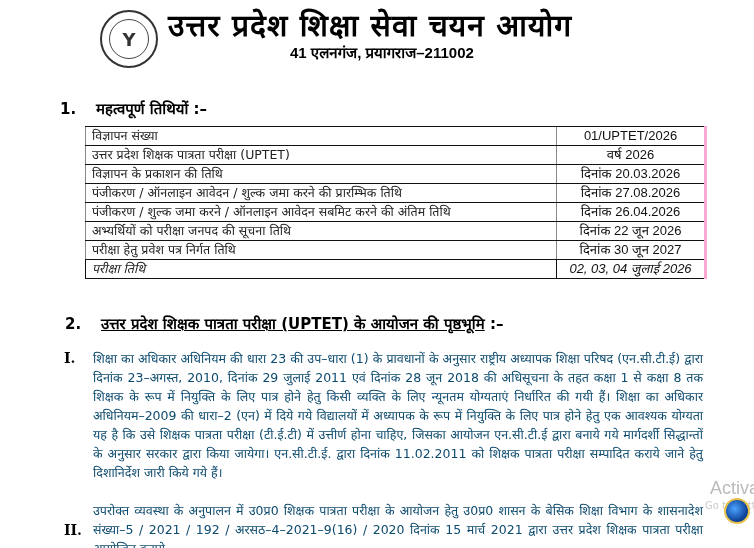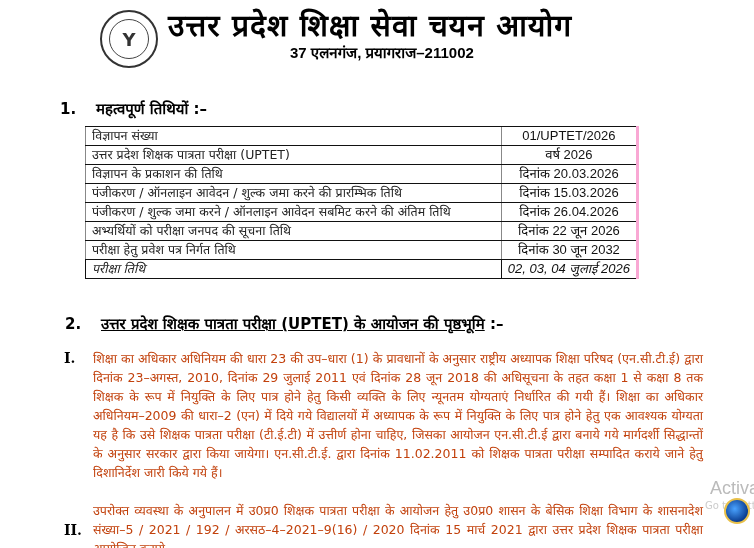--- a/index.html
+++ b/index.html
@@ -31,36 +31,36 @@
       font-family: "Liberation Sans", sans-serif;
     }
     .sec-heading {
       position: absolute; font-weight: bold; font-size: 15px; color: #000; white-space: nowrap;
     }
     .sec-num { display: inline-block; width: 36px; }
     .sec1 { left: 60px; top: 98px; }
     .sec2 { left: 65px; top: 313px; }
     .sec2 .sec-text { text-decoration: underline; }
     .dates-table {
-      position: absolute; left: 85px; top: 126px; width: 554px;
+      position: absolute; left: 85px; top: 126px; width: 622px;
       border-collapse: collapse; font-size: 12.5px;
     }
     .dates-table td {
       border-top: 1px solid #111; border-bottom: 1px solid #111;
       height: 18px; padding: 0 6px; line-height: 18px; white-space: nowrap;
     }
     .dates-table td.lbl { border-left: 1px solid #888; width: 458px; color: #222; }
     .dates-table td.val {
       border-left: 1px solid #888; border-right: 3px solid #f9a8d4;
       text-align: center; font-family: "Liberation Sans", sans-serif; font-size: 13px;
     }
     .dates-table tr:last-child td { border-left-color: #111; font-style: italic; }
     .para {
       position: absolute; left: 93px; width: 610px;
-      font-size: 12.5px; line-height: 19px; text-align: justify; color: #c2410c;
+      font-size: 12.5px; line-height: 19px; text-align: justify; color: #0c4a6e;
     }
     .para-marker {
       position: absolute; left: 64px; font-weight: bold; font-size: 14px;
       font-family: "DejaVu Serif", serif; color: #000;
     }
     .watermark {
       position: absolute; left: 710px; top: 478px; font-size: 18px; color: #bbb;
       white-space: nowrap; font-family: "Liberation Sans", sans-serif;
     }
     .watermark-sub {
@@ -73,21 +73,21 @@
     }
   </style>
 </head>
 <body>
 
 <div class="header">
   <div class="emblem">
     <div class="emblem-inner">Y</div>
   </div>
   <div class="org-title">उत्तर प्रदेश शिक्षा सेवा चयन आयोग</div>
-  <div class="org-address">37 एलनगंज, प्रयागराज–211002</div>
+  <div class="org-address">41 एलनगंज, प्रयागराज–211002</div>
 </div>
 
 <div class="sec-heading sec1">
   <span class="sec-num">1.</span><span>महत्वपूर्ण तिथियों :–</span>
 </div>
 
 <table class="dates-table">
   <tbody>
     <tr>
       <td class="lbl">विज्ञापन संख्या</td>
@@ -96,33 +96,33 @@
     <tr>
       <td class="lbl">उत्तर प्रदेश शिक्षक पात्रता परीक्षा (UPTET)</td>
       <td class="val">वर्ष 2026</td>
     </tr>
     <tr>
       <td class="lbl">विज्ञापन के प्रकाशन की तिथि</td>
       <td class="val">दिनांक 20.03.2026</td>
     </tr>
     <tr>
       <td class="lbl">पंजीकरण / ऑनलाइन आवेदन / शुल्क जमा करने की प्रारम्भिक तिथि</td>
-      <td class="val">दिनांक 15.03.2026</td>
+      <td class="val">दिनांक 27.08.2026</td>
     </tr>
     <tr>
       <td class="lbl">पंजीकरण / शुल्क जमा करने / ऑनलाइन आवेदन सबमिट करने की अंतिम तिथि</td>
       <td class="val">दिनांक 26.04.2026</td>
     </tr>
     <tr>
       <td class="lbl">अभ्यर्थियों को परीक्षा जनपद की सूचना तिथि</td>
       <td class="val">दिनांक 22 जून 2026</td>
     </tr>
     <tr>
       <td class="lbl">परीक्षा हेतु प्रवेश पत्र निर्गत तिथि</td>
-      <td class="val">दिनांक 30 जून 2032</td>
+      <td class="val">दिनांक 30 जून 2027</td>
     </tr>
     <tr>
       <td class="lbl">परीक्षा तिथि</td>
       <td class="val">02, 03, 04 जुलाई 2026</td>
     </tr>
   </tbody>
 </table>
 
 <div class="sec-heading sec2">
   <span class="sec-num">2.</span><span class="sec-text">उत्तर प्रदेश शिक्षक पात्रता परीक्षा (UPTET) के आयोजन की पृष्ठभूमि</span><span> :–</span>

